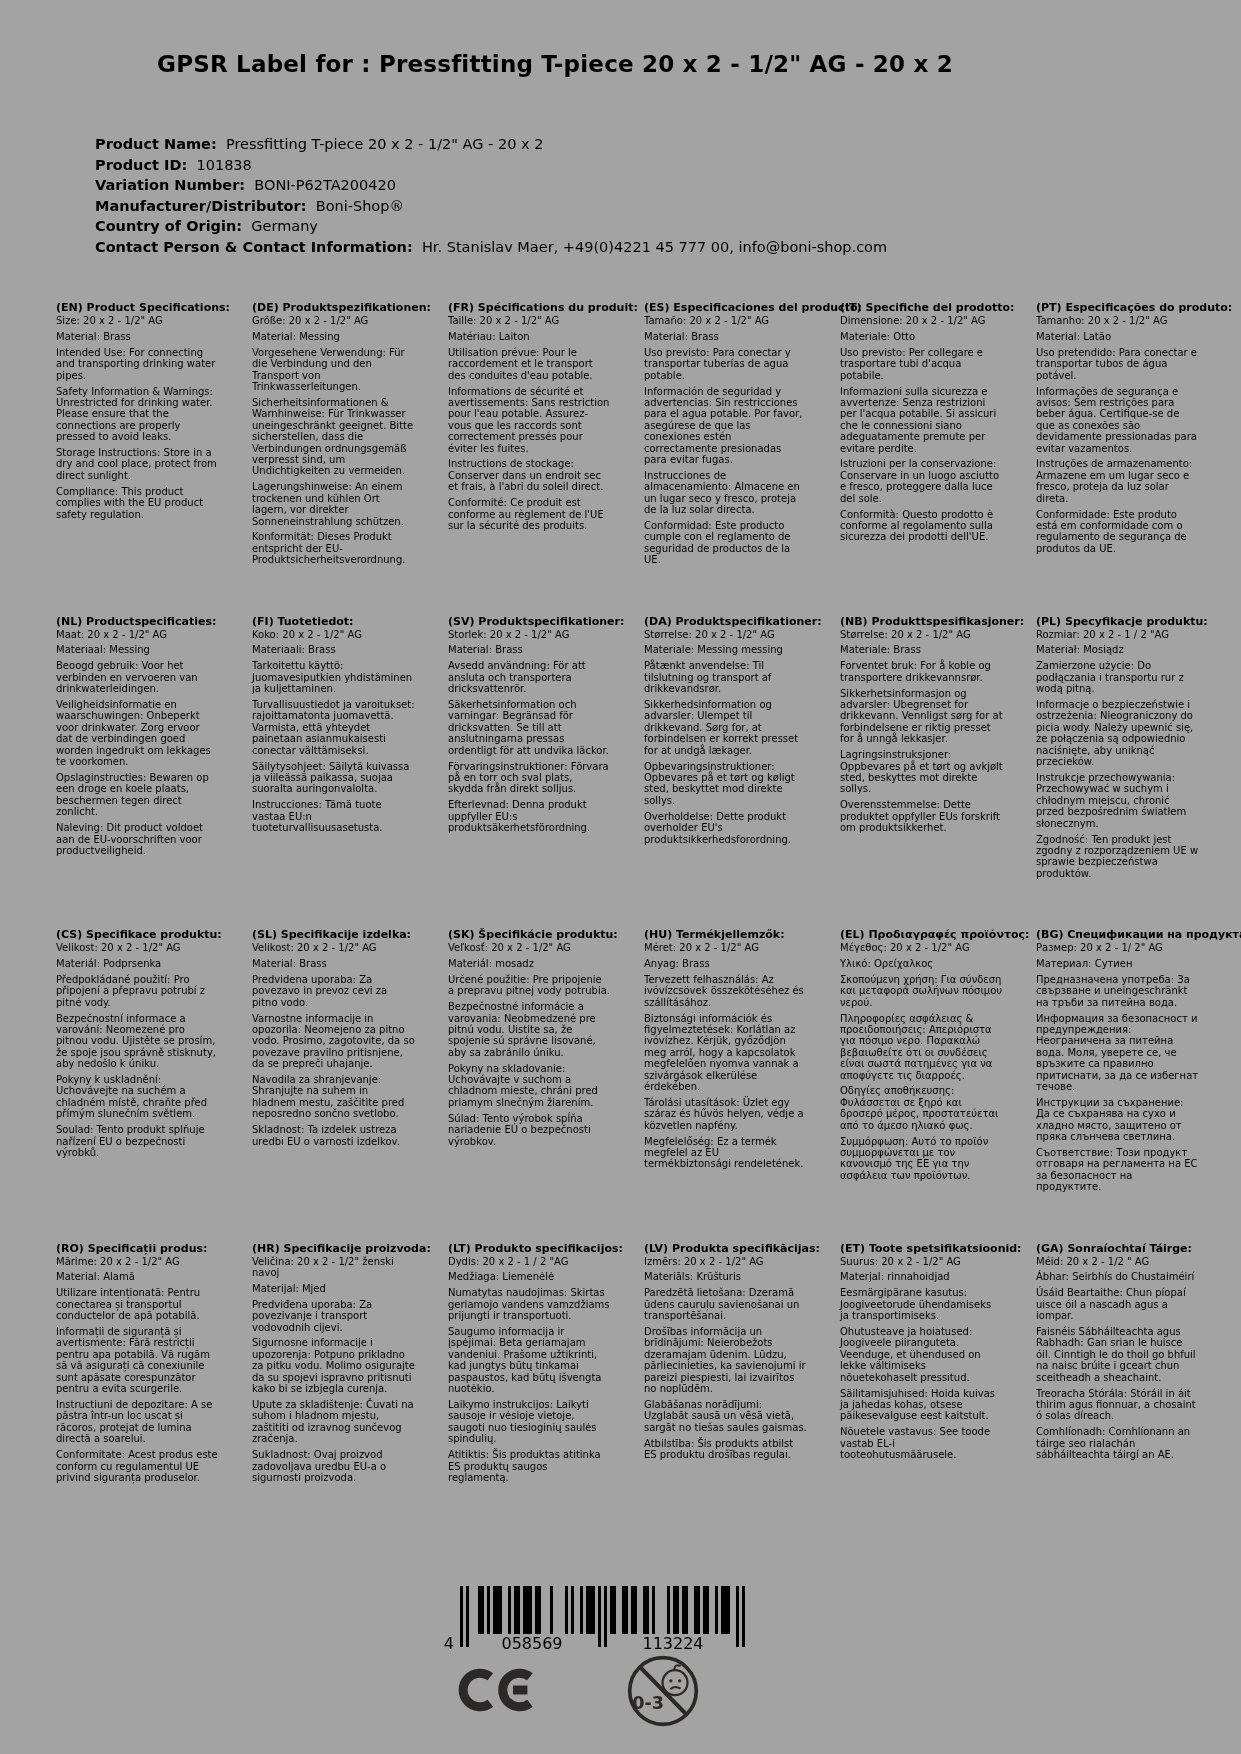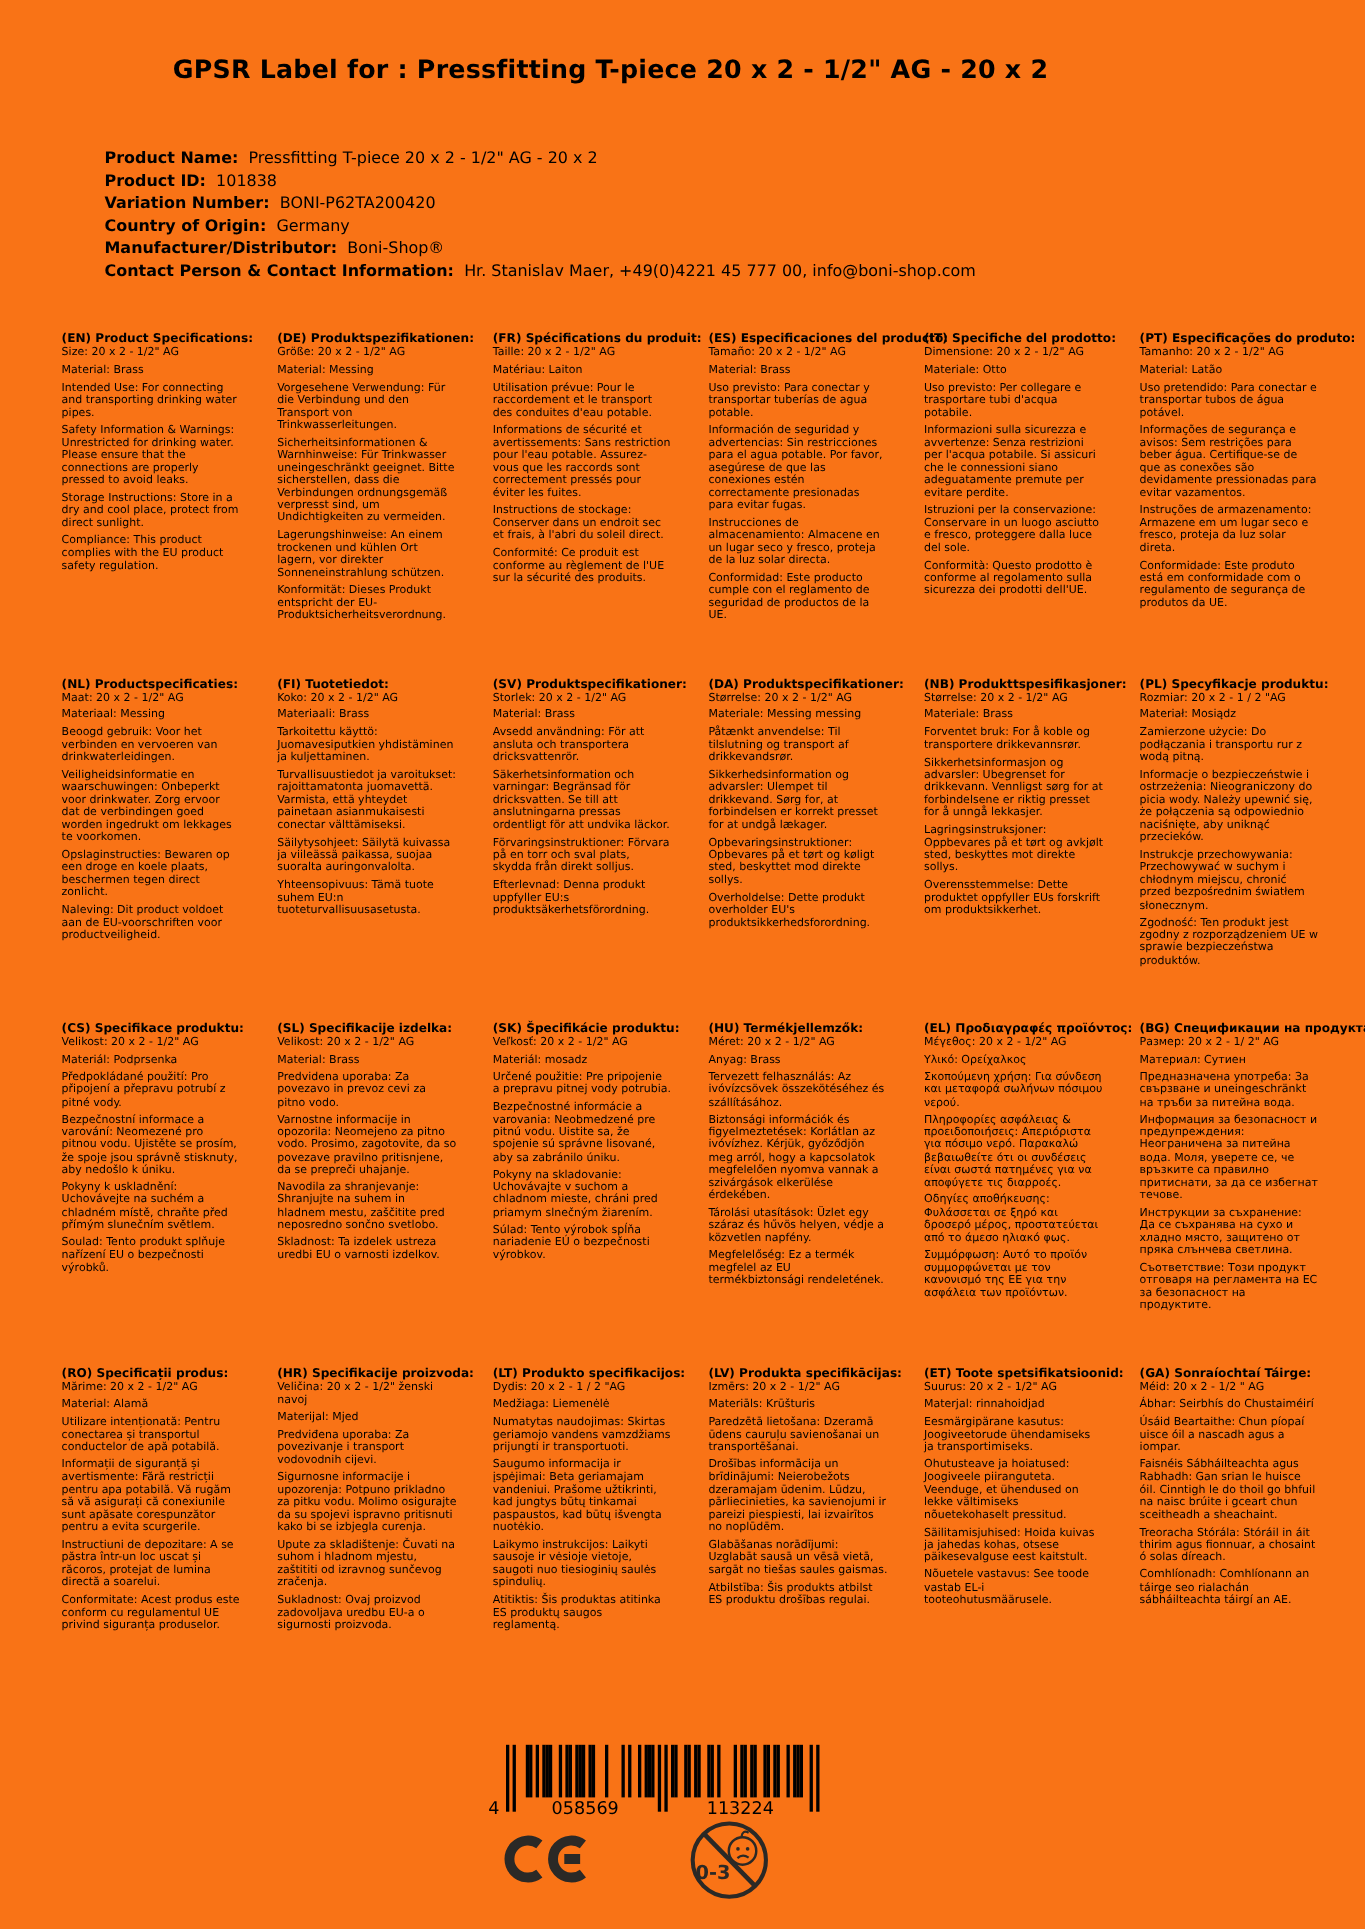--- a/index.html
+++ b/index.html
@@ -1,20 +1,20 @@
 <!DOCTYPE html>
 <html><head>
 <meta charset="utf-8">
 <style>
   html,body{margin:0;padding:0;background:#fff;}
   .page{
     position:relative;
     width:1241px;
     height:1754px;
-    background:#f97316;
+    background:#a3a3a3;
     color:#000;
     font-family:"DejaVu Sans", sans-serif;
     overflow:hidden;
   }
   .doc-title{
     position:absolute;
     top:51px;
     left:50px;
     width:1010px;
     margin:0;
@@ -81,22 +81,22 @@
 <body>
 
 <div class="page">
 
   <h1 class="doc-title">GPSR Label for : Pressfitting T-piece 20 x 2 - 1/2" AG - 20 x 2</h1>
 
   <div class="product-info" id="product-info">
       <div class="info-row"><span class="info-label">Product Name:</span><span class="info-value">&nbsp; Pressfitting T-piece 20 x 2 - 1/2" AG - 20 x 2</span></div>
       <div class="info-row"><span class="info-label">Product ID:</span><span class="info-value">&nbsp; 101838</span></div>
       <div class="info-row"><span class="info-label">Variation Number:</span><span class="info-value">&nbsp; BONI-P62TA200420</span></div>
+      <div class="info-row"><span class="info-label">Manufacturer/Distributor:</span><span class="info-value">&nbsp; Boni-Shop®</span></div>
       <div class="info-row"><span class="info-label">Country of Origin:</span><span class="info-value">&nbsp; Germany</span></div>
-      <div class="info-row"><span class="info-label">Manufacturer/Distributor:</span><span class="info-value">&nbsp; Boni-Shop®</span></div>
       <div class="info-row"><span class="info-label">Contact Person &amp; Contact Information:</span><span class="info-value">&nbsp; Hr. Stanislav Maer, +49(0)4221 45 777 00, info@boni-shop.com</span></div>
     </div>
 
   <div class="spec-grid" id="spec-grid">
       <div class="block">
         <h3>(EN) Product Specifications:</h3>
         <p>Size: 20 x 2 - 1/2" AG</p>
         <p>Material: Brass</p>
         <p>Intended Use: For connecting and transporting drinking water pipes.</p>
         <p>Safety Information &amp; Warnings: Unrestricted for drinking water. Please ensure that the connections are properly pressed to avoid leaks.</p>
@@ -157,21 +157,21 @@
         <p>Opslaginstructies: Bewaren op een droge en koele plaats, beschermen tegen direct zonlicht.</p>
         <p>Naleving: Dit product voldoet aan de EU-voorschriften voor productveiligheid.</p>
       </div>
       <div class="block">
         <h3>(FI) Tuotetiedot:</h3>
         <p>Koko: 20 x 2 - 1/2" AG</p>
         <p>Materiaali: Brass</p>
         <p>Tarkoitettu käyttö: Juomavesiputkien yhdistäminen ja kuljettaminen.</p>
         <p>Turvallisuustiedot ja varoitukset: rajoittamatonta juomavettä. Varmista, että yhteydet painetaan asianmukaisesti conectar välttämiseksi.</p>
         <p>Säilytysohjeet: Säilytä kuivassa ja viileässä paikassa, suojaa suoralta auringonvalolta.</p>
-        <p>Yhteensopivuus: Tämä tuote suhem EU:n tuoteturvallisuusasetusta.</p>
+        <p>Instrucciones: Tämä tuote vastaa EU:n tuoteturvallisuusasetusta.</p>
       </div>
       <div class="block">
         <h3>(SV) Produktspecifikationer:</h3>
         <p>Storlek: 20 x 2 - 1/2" AG</p>
         <p>Material: Brass</p>
         <p>Avsedd användning: För att ansluta och transportera dricksvattenrör.</p>
         <p>Säkerhetsinformation och varningar: Begränsad för dricksvatten. Se till att anslutningarna pressas ordentligt för att undvika läckor.</p>
         <p>Förvaringsinstruktioner: Förvara på en torr och sval plats, skydda från direkt solljus.</p>
         <p>Efterlevnad: Denna produkt uppfyller EU:s produktsäkerhetsförordning.</p>
       </div>

